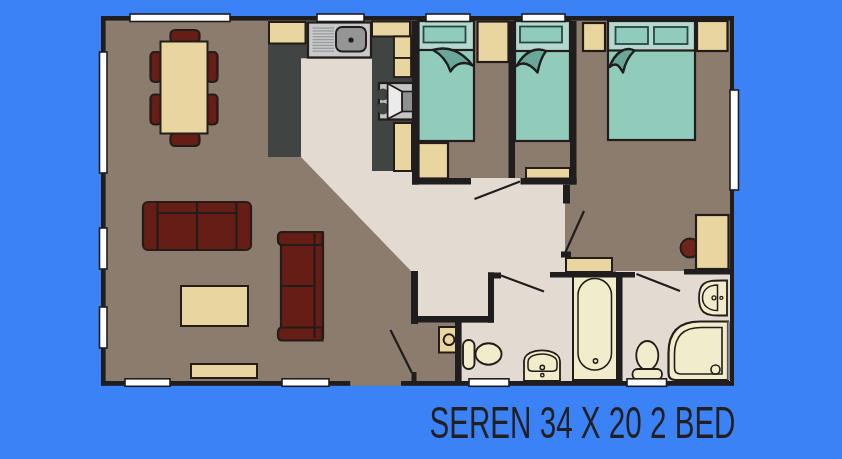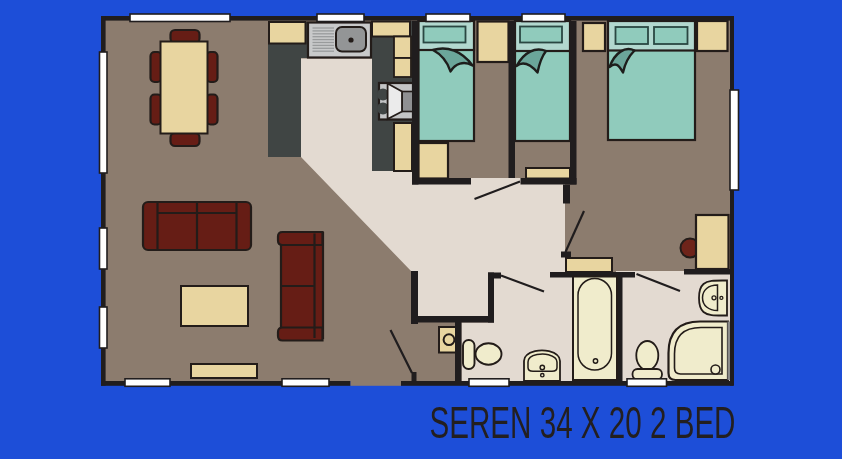--- a/index.html
+++ b/index.html
@@ -1,16 +1,16 @@
 <!DOCTYPE html>
 <html><head>
 <meta charset="utf-8">
 <style>
   html,body{margin:0;padding:0;background:#ffffff;}
-  #wrap{width:842px;height:459px;position:relative;overflow:hidden;background:#1d4ed8;}
+  #wrap{width:842px;height:459px;position:relative;overflow:hidden;background:#3b82f6;}
 </style>
 </head>
 <body>
 <div id="wrap">
 <svg width="842" height="459" viewBox="0 0 842 459" xmlns="http://www.w3.org/2000/svg">
 <defs></defs>
 
 <rect x="105" y="20" width="625" height="361" fill="#8c7c6e"></rect>
 
 <polygon points="301,58.5 373,58.5 373,171 412,171 412,178 565,178 565,272 494,272 494,316.5 411,316.5 411,271 301,157" fill="#e3dad1"></polygon>

